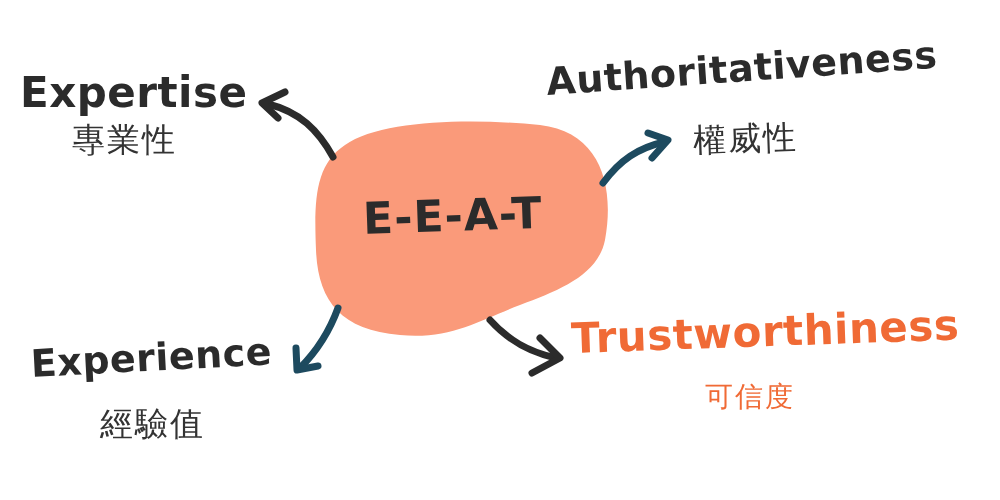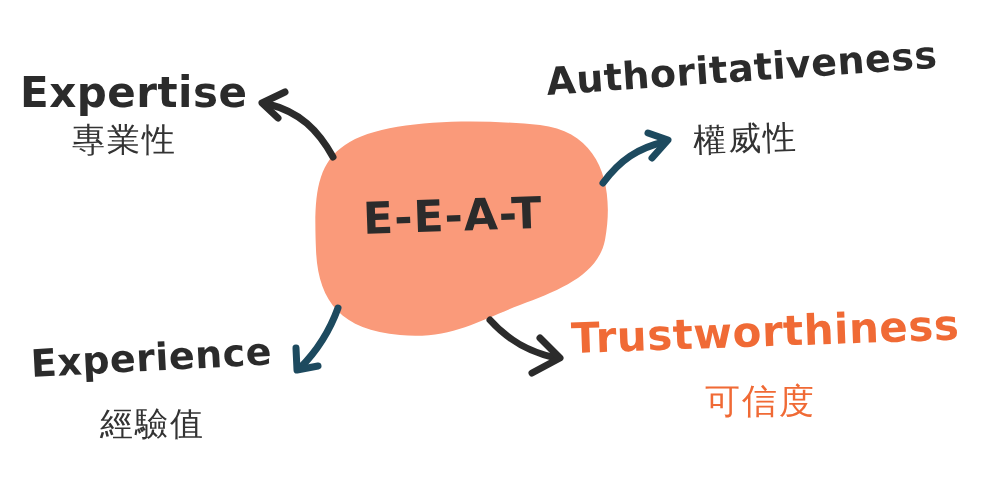--- a/index.html
+++ b/index.html
@@ -43,13 +43,13 @@
 <div class="label-en" style="left:20px; top:52px; font-size:42px;margin-top:16px;">Expertise</div>
 <div class="label-zh" style="left:72px; top:118px; font-size:33px;">專業性</div>
 
 <div class="label-en" style="left:548px; top:60px; font-size:38px; transform:rotate(-4deg); transform-origin:left bottom;">Authoritativeness</div>
 <div class="label-zh" style="left:693px; top:117px; font-size:33px; transform:rotate(-2deg);">權威性</div>
 
 <div class="label-en" style="left:32px; top:342px; font-size:38px; transform:rotate(-3deg); transform-origin:left bottom;">Experience</div>
 <div class="label-zh" style="left:100px; top:402px; font-size:33px;text-align:right;">經驗值</div>
 
 <div class="label-en" style="left:572px; top:314px; font-size:42px; color:#f06a35; transform:rotate(-2deg); transform-origin:left bottom;">Trustworthiness</div>
-<div class="label-zh" style="left:705px; top:378px; font-size:35px; color:#f06a35;">可信度</div>
+<div class="label-zh" style="left:705px; top:378px; font-size:28px; color:#f06a35;">可信度</div>
 
 </body></html>

